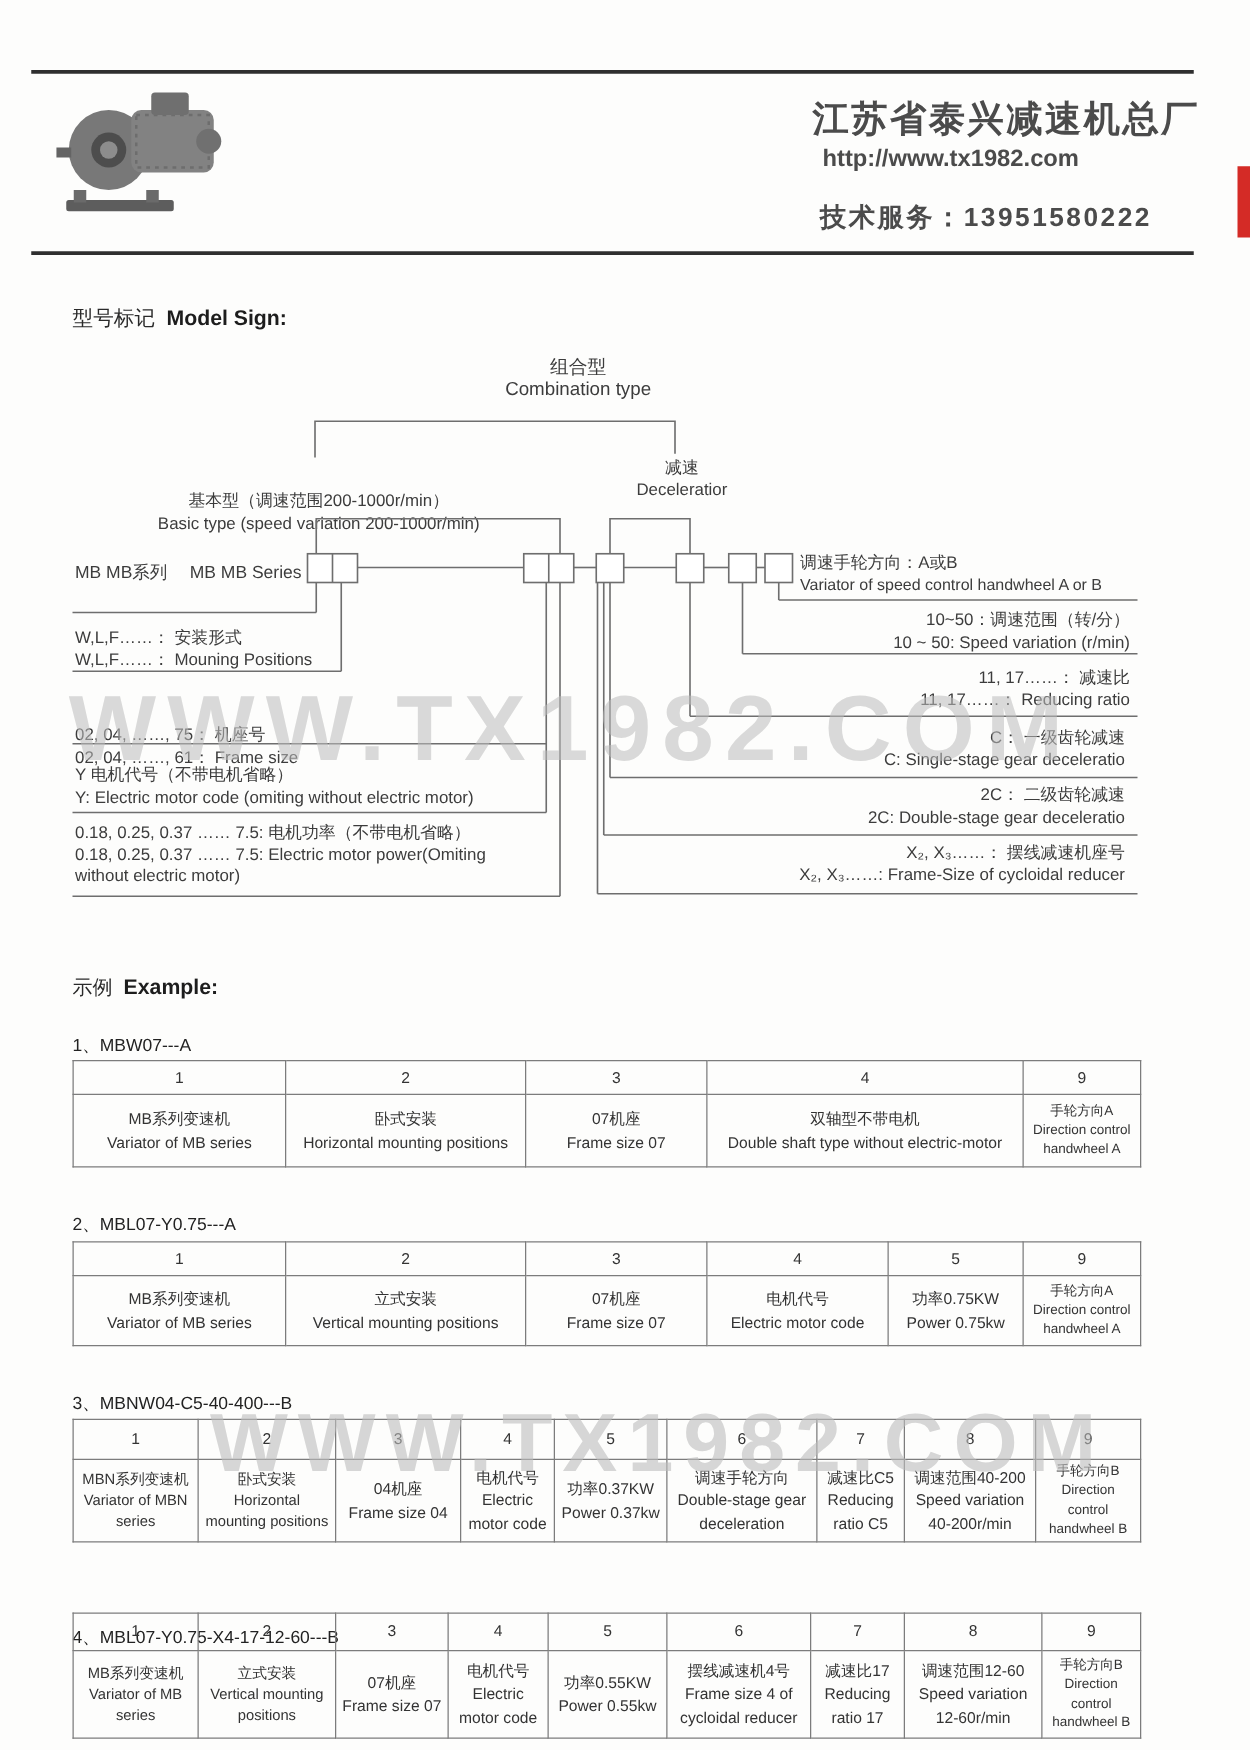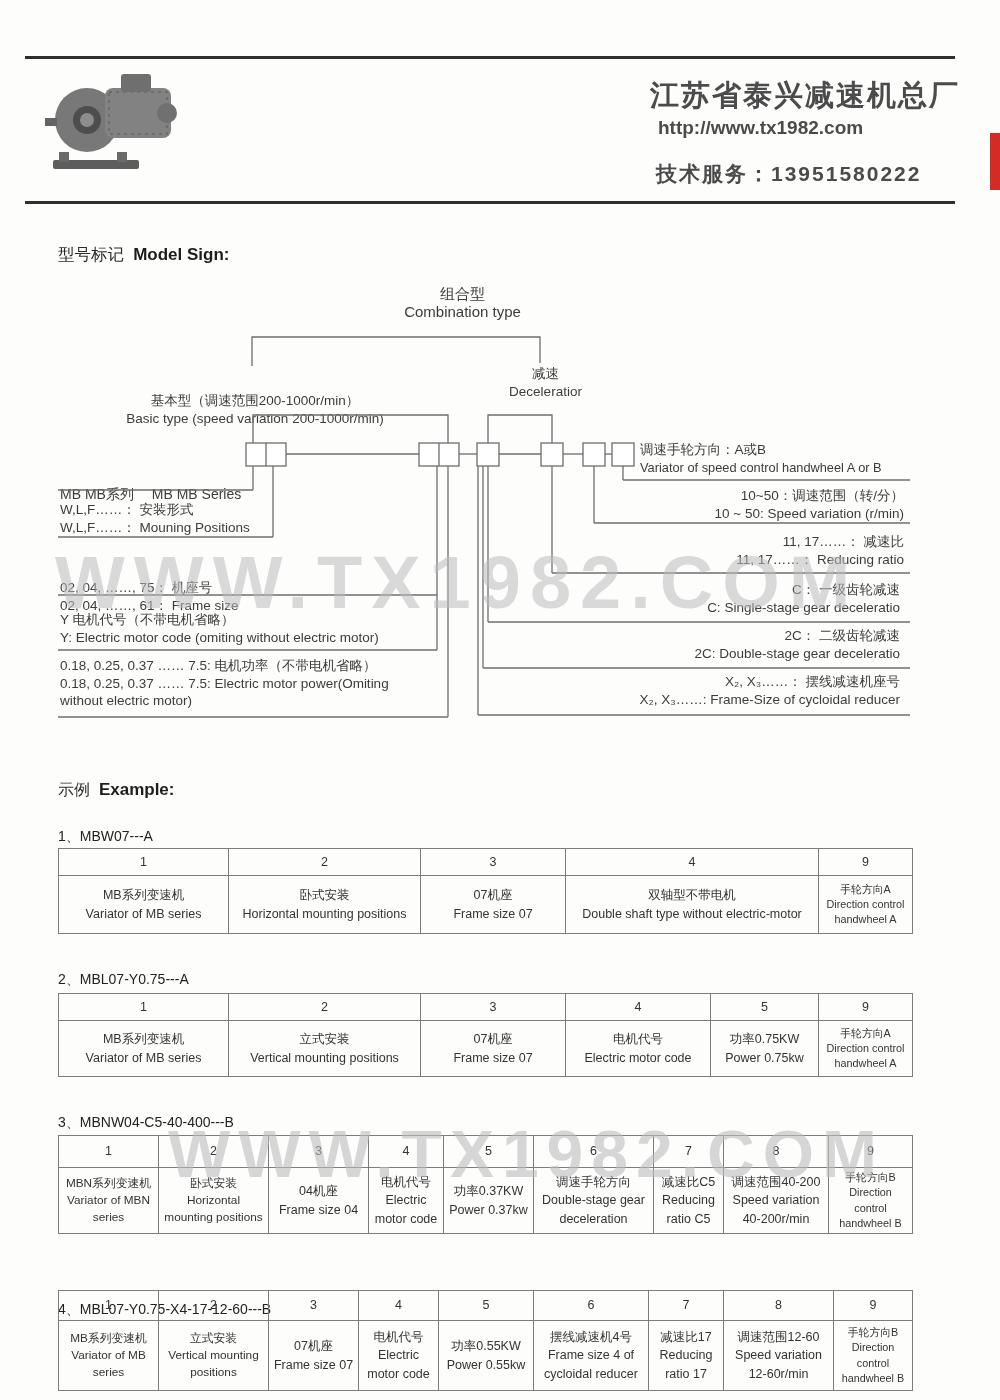--- a/index.html
+++ b/index.html
@@ -123,21 +123,21 @@
   </div>
   <div class="dlab center" style="left:95px;top:365px;width:320px;margin-top:27px;">
     <span class="ln">基本型（调速范围200-1000r/min）</span>
     <span class="ln">Basic type (speed variation 200-1000r/min)</span>
   </div>
   <div class="dlab center" style="left:488px;top:365px;width:115px;">
     <span class="ln">减速</span>
     <span class="ln">Deceleratior</span>
   </div>
 
-  <div class="dlab" style="left:60px;top:486px;font-size:14px;">
+  <div class="dlab" style="left:60px;top:449px;font-size:14px;">
     <span class="ln">MB MB系列　 MB MB Series</span>
   </div>
   <div class="dlab" style="left:60px;top:501px;">
     <span class="ln">W,L,F……： 安装形式</span>
     <span class="ln">W,L,F……： Mouning Positions</span>
   </div>
   <div class="dlab" style="left:60px;top:555px;margin-top:24px;">
     <span class="ln">02, 04, ……,  75： 机座号</span>
     <span class="ln">02, 04, ……,  61： Frame size</span>
   </div>

